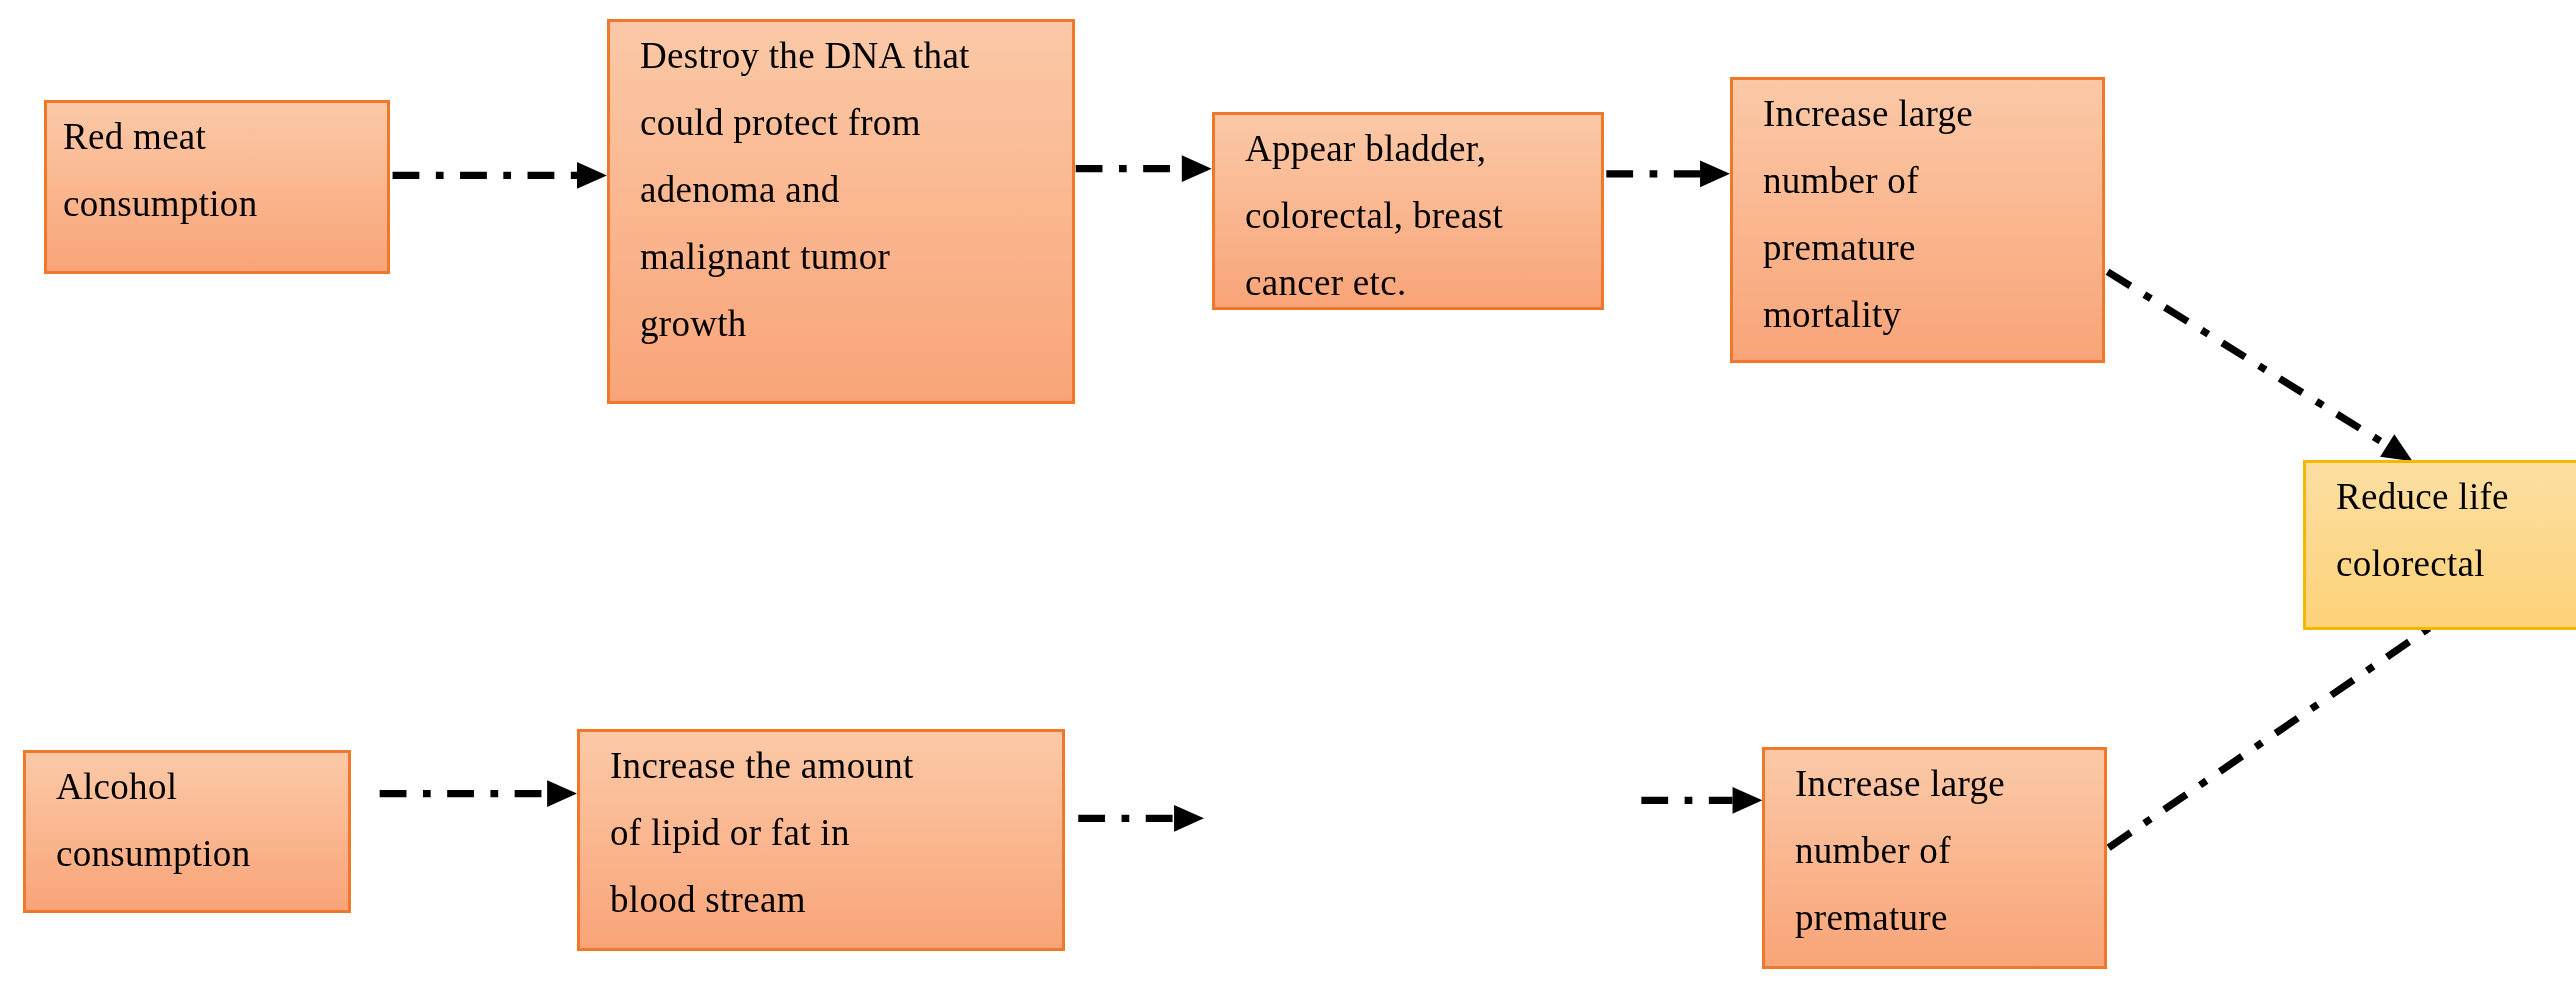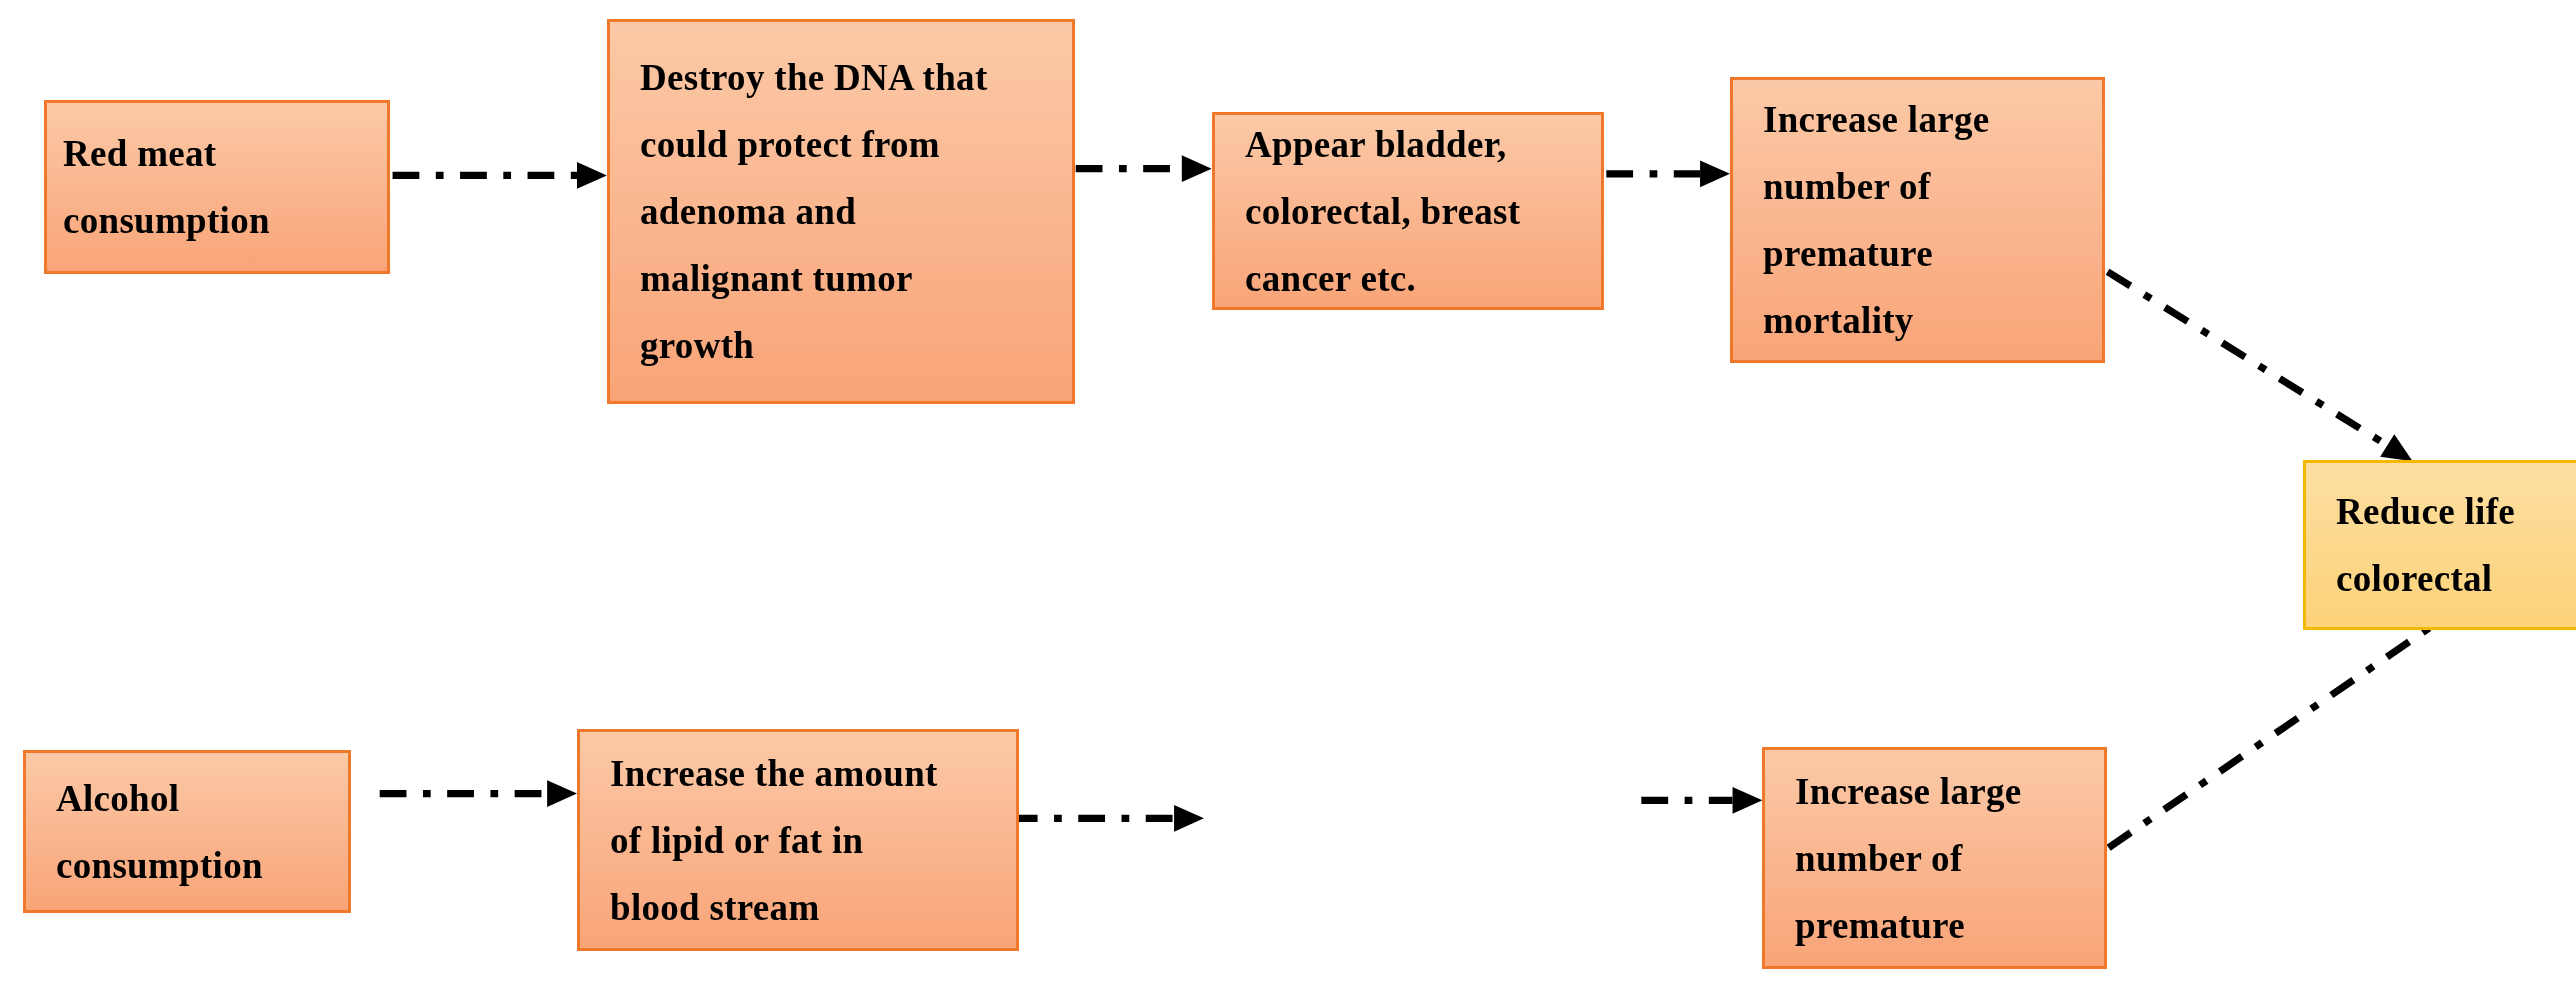--- a/index.html
+++ b/index.html
@@ -11,42 +11,41 @@
     overflow: hidden;
     font-family: "Liberation Serif", "DejaVu Serif", serif;
     color: #000000;
   }
   .node {
     position: absolute;
     box-sizing: border-box;
     border: 3.1px solid var(--orange-border, #f0782a);
     background: linear-gradient(180deg, var(--orange-fill-top, #fbc9a7) 0%, var(--orange-fill-bottom, #f9a478) 100%);
     display: flex;
-    align-items: center;
+    align-items: flex-start;
     padding: 0 15.5px 0 30px;
-    font-weight: bold;
   }
   .node--gold {
     border-color: var(--gold-border, #f4b800);
     background: linear-gradient(180deg, var(--gold-fill-top, #fcdfa2) 0%, var(--gold-fill-bottom, #fdd279) 100%);
   }
   .node-label {
     font-size: 37px;
     line-height: 67px;
     white-space: pre-line;
     letter-spacing: 0.3px;
   }
   
   #n-red-meat            { left: 44px;   top: 100px;  width: 346px; height: 174px; padding-left: 16px; }
   #n-destroy-dna         { left: 607px; top: 18.5px;   width: 468px; height: 385px; }
   #n-cancer              { left: 1212px; top: 112px;  width: 392px; height: 198px; }
   #n-premature-mortality { left: 1730px; top: 77px;  width: 375px; height: 286px; }
   #n-reduce-life         { left: 2303px; top: 460px;  width: 332px; height: 170px; }
   #n-alcohol             { left: 23px;   top: 750px; width: 328px; height: 163px; }
-  #n-lipid               { left: 577px; top: 729px; width: 442px; height: 222px; }
+  #n-lipid               { left: 577px; top: 729px; width: 488px; height: 222px; }
   #n-arteries            { left: 1204px; top: 659px; width: 434px; height: 308px; }
   #n-premature           { left: 1762px; top: 747px; width: 345px; height: 222px; }
 
   .edges-layer { position: absolute; left: 0; top: 0; width: 2648px; height: 985px; }
   .edge {
     stroke: var(--connector-color, #000000);
     stroke-width: 14;
     fill: none;
     stroke-dasharray: 52 32 15 32;
   }

